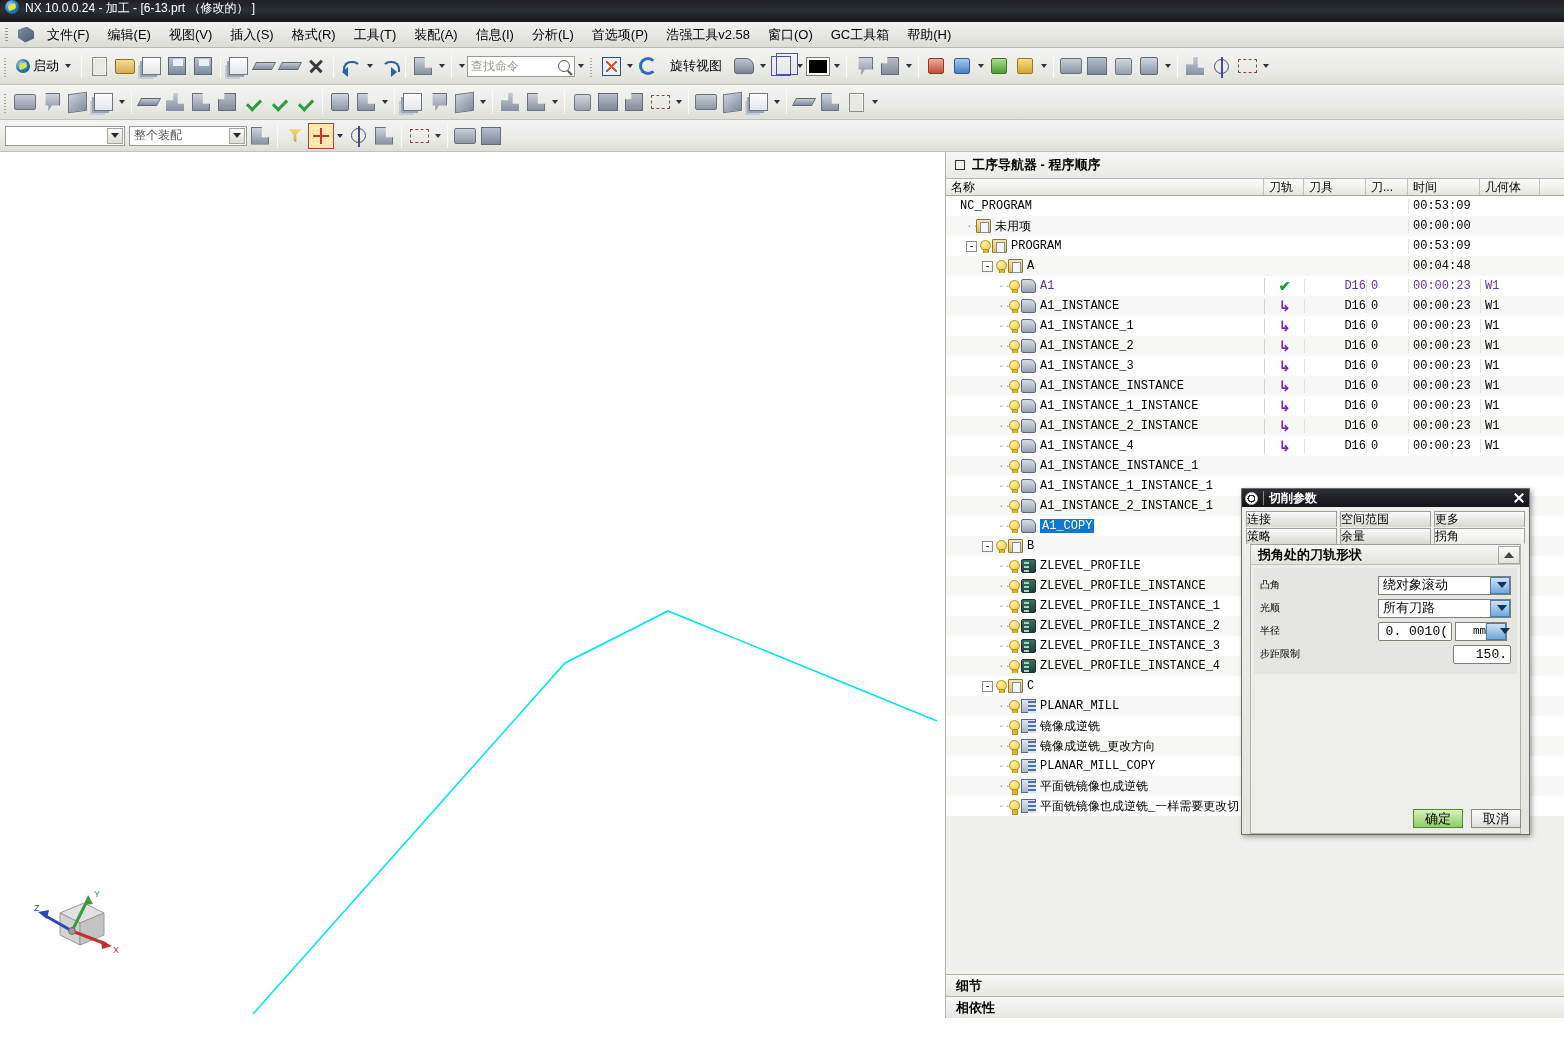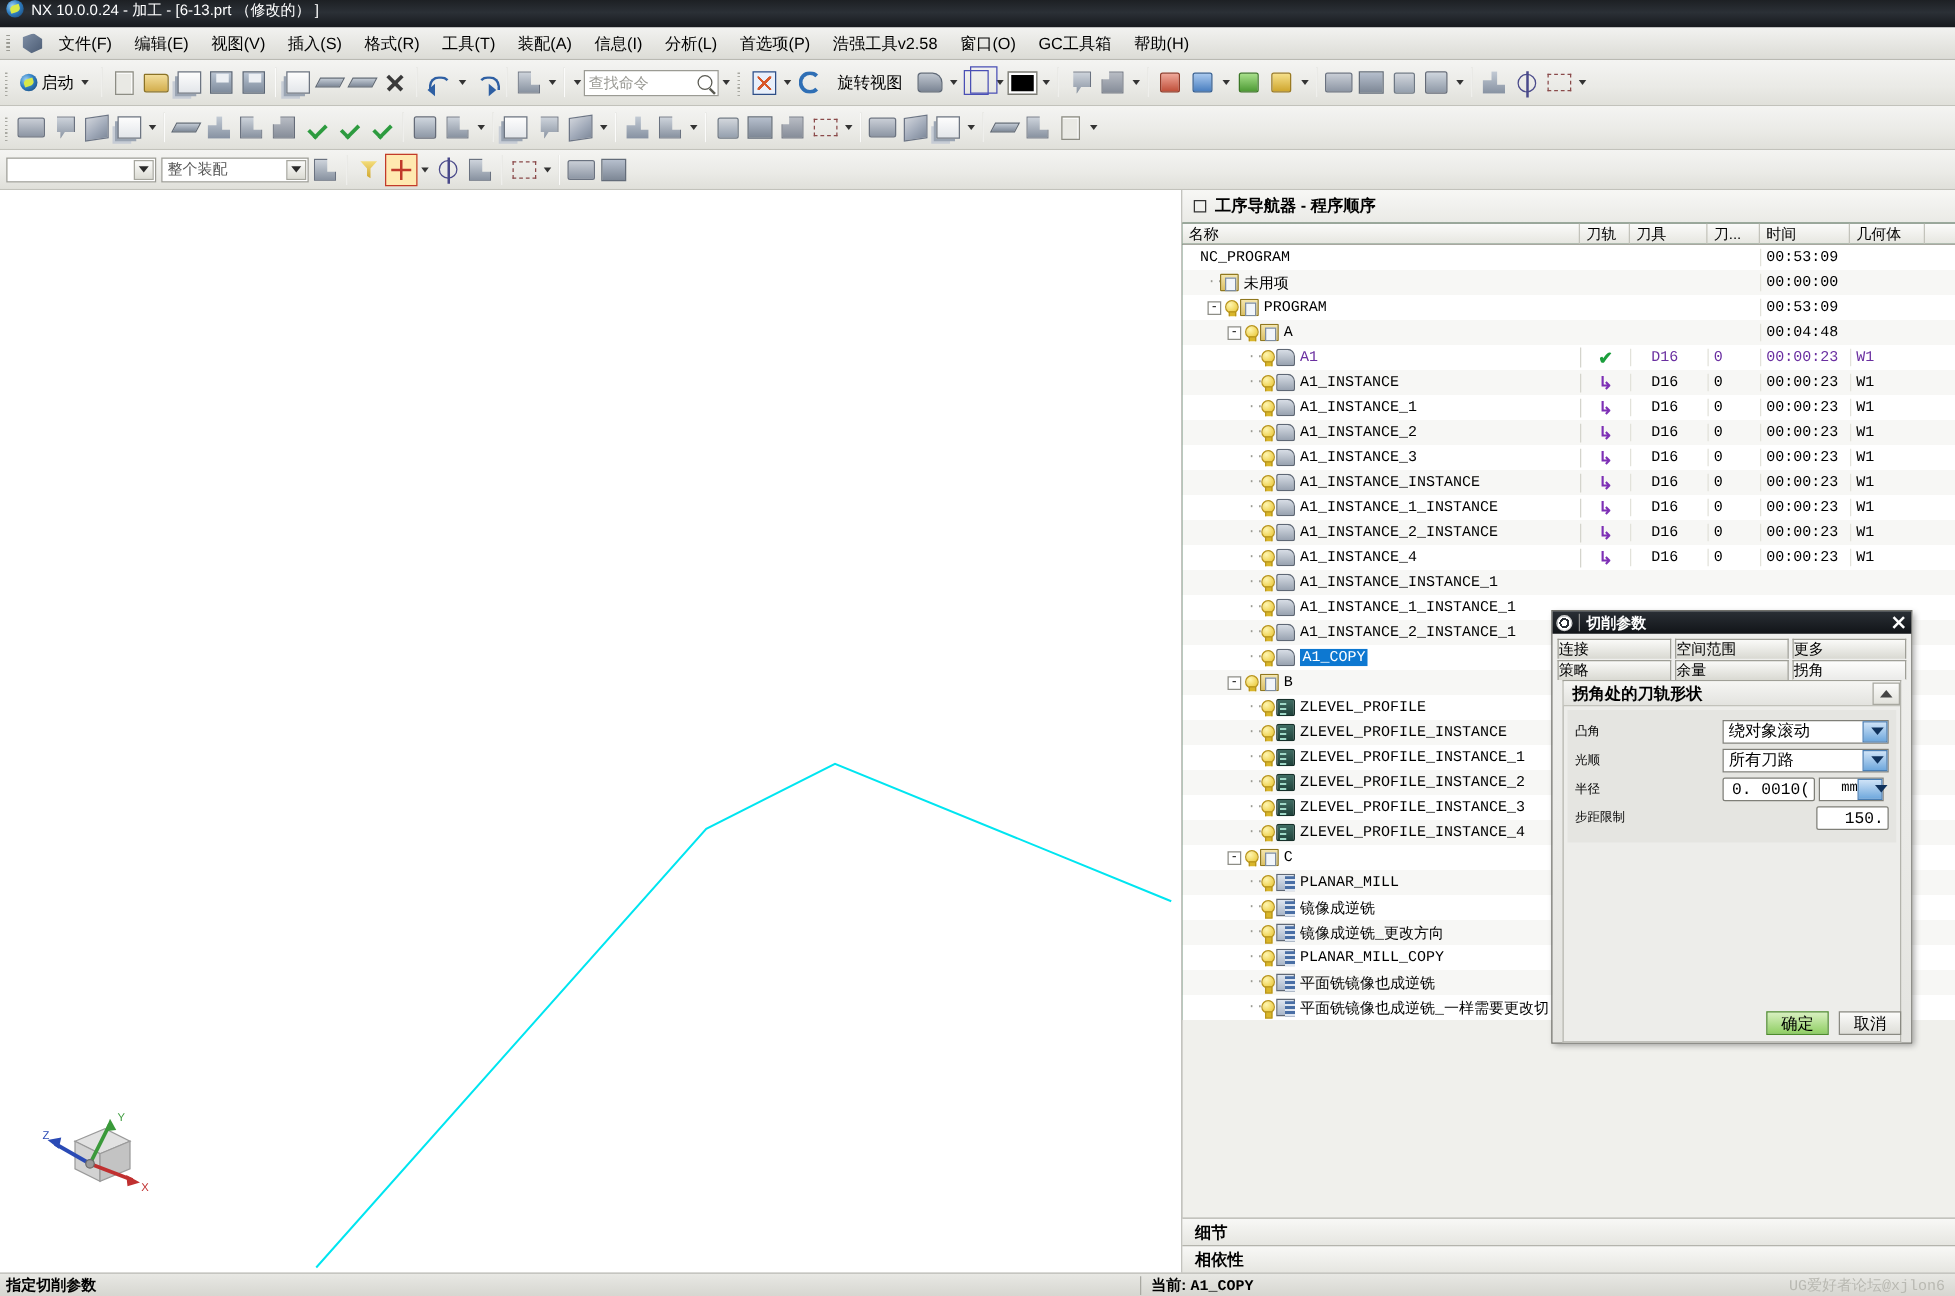--- a/index.html
+++ b/index.html
@@ -196,41 +196,41 @@
     position: absolute; top: 152px; left: 945px; width: 619px; height: 866px;
     background: #f0f0ec; border-left: 1px solid #b4b4ad;
   }
   .rp-title {
     height: 26px; display:flex; align-items:center; gap:7px; padding-left: 9px;
     background: linear-gradient(to bottom,#f7f7f5,#eaeae6);
     font-size: 13px; font-weight: bold; color:#000;
   }
   .rp-title .sq { width:10px;height:10px;border:1.4px solid #333; }
 
-  .tbl { width: 619px; background:#14532d; }
+  .tbl { width: 619px; background:#a16207; }
   .thead { display:flex; height:18px;
     background: linear-gradient(to bottom,#fbfbfa,#e6e6e0);
     border-top:1px solid #b4b4ad; border-bottom:1px solid #a8a8a0; }
   .th { font-size:12px; padding-left:5px; line-height:17px; color:#000;
         border-right:1px solid #c3c3bb; overflow:hidden; white-space:nowrap; }
 
   .trow { display:flex; height:20px; align-items:center; position:relative; }
   .trow.odd  { background:#ffffff; }
   .trow.even { background:#f7f7f5; }
   .trow.sel .c-name .lbl { background:#0d78d1; color:#fff; padding:0 2px; }
   .trow.sel::after {
     content:""; position:absolute; left:0; top:0; height:100%; width:619px;
     background:#0d78d1; z-index:-1;
   }
   .c-name { flex:none; width:318px; display:flex; align-items:center;
             font-family:"Liberation Mono", monospace; font-size:12px;
             white-space:nowrap; overflow:hidden; position:relative; }
   .c-path { flex:none; width: 40px; text-align:center; border-left:1px solid #d4d4cc; }
   .c-tool { flex:none; width: 62px; font-family:"Liberation Mono",monospace; font-size:12px;
-            padding-left:16px; border-left:1px solid #e2e2da; }
+            padding-left:16px; border-left:1px solid #e2e2da;text-align:right; }
   .c-num  { flex:none; width: 42px; font-family:"Liberation Mono",monospace; font-size:12px;
             padding-left:4px; border-left:1px solid #e2e2da; }
   .c-time { flex:none; width: 72px; font-family:"Liberation Mono",monospace; font-size:12px;
             padding-left:4px; border-left:1px solid #e2e2da; }
   .c-geom { flex:none; width: 60px; font-family:"Liberation Mono",monospace; font-size:12px;
             padding-left:4px; border-left:1px solid #e2e2da; }
 
   .indent { flex:none; }
   .exp { width:11px;height:11px;border:1px solid #8d8d86;background:#fff;
          display:flex;align-items:center;justify-content:center;font-size:10px;
@@ -1269,22 +1269,14 @@
 
       </div>
     </div>
 
     <div class="dlg-foot">
       <div class="dbtn ok">确定</div>
       <div class="dbtn">取消</div>
     </div>
   </div>
 
-  <div class="statusbar">
-    <span class="sb-left">指定切削参数</span>
-    <span class="sb-cur">
-      <span>当前:</span>
-      <span class="val">A1_COPY</span>
-    </span>
-    <span class="watermark">UG爱好者论坛@xjlon6</span>
-  </div>
 
 </div>
 
 </body></html>

